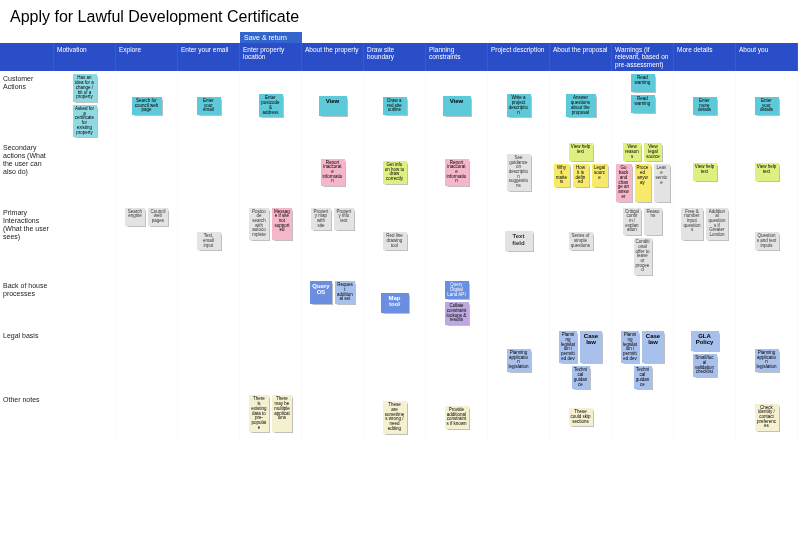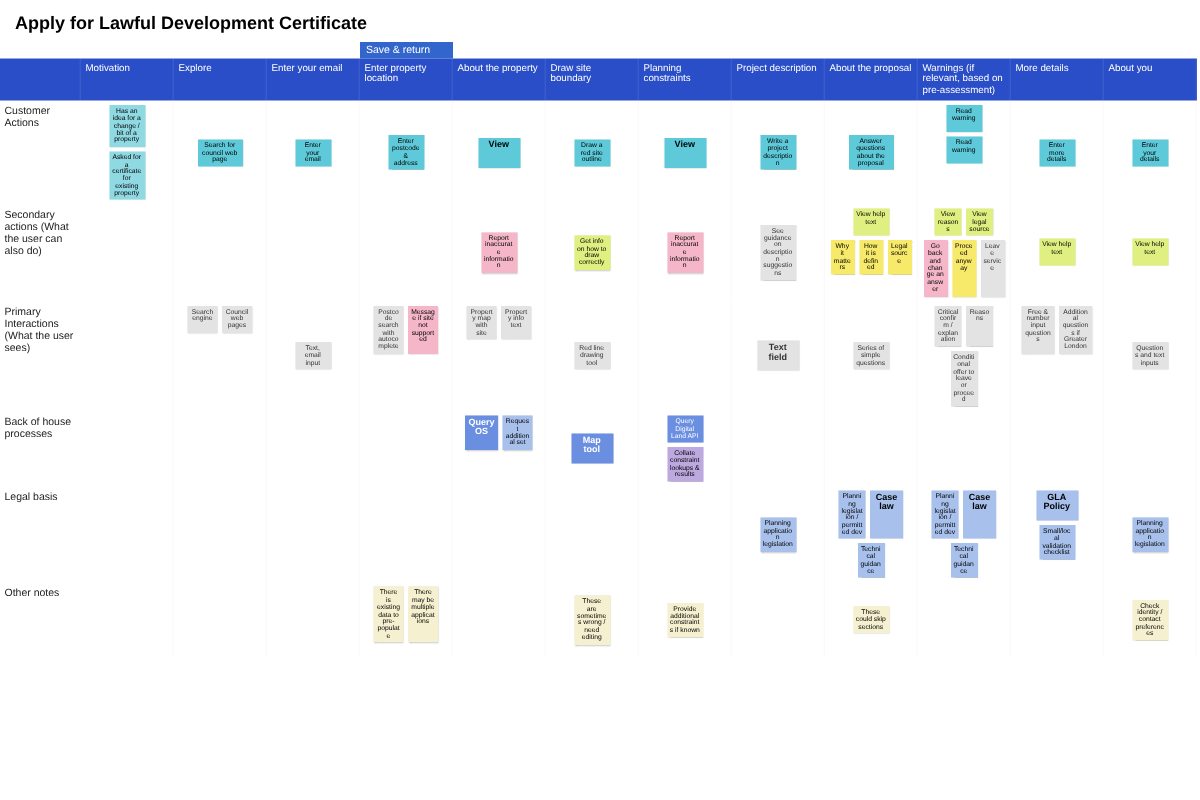--- a/index.html
+++ b/index.html
@@ -6,22 +6,22 @@
   body {
     margin: 0;
     font-family: Arial, Helvetica, sans-serif;
     font-size: 7px;
     background: #fff;
     width: 800px;
     height: 533px;
     overflow: hidden;
   }
   .title {
-    font-size: 12px;
-    font-weight: bold;
+    font-size: 16px;
+    font-weight: normal;
     padding: 8px 10px 6px 10px;
   }
   .grid {
     display: grid;
     grid-template-columns: 54px repeat(12, 62px);
     width: 800px;
   }
   .save-return {
     grid-column: 5 / span 1;
     background: #3366cc;

